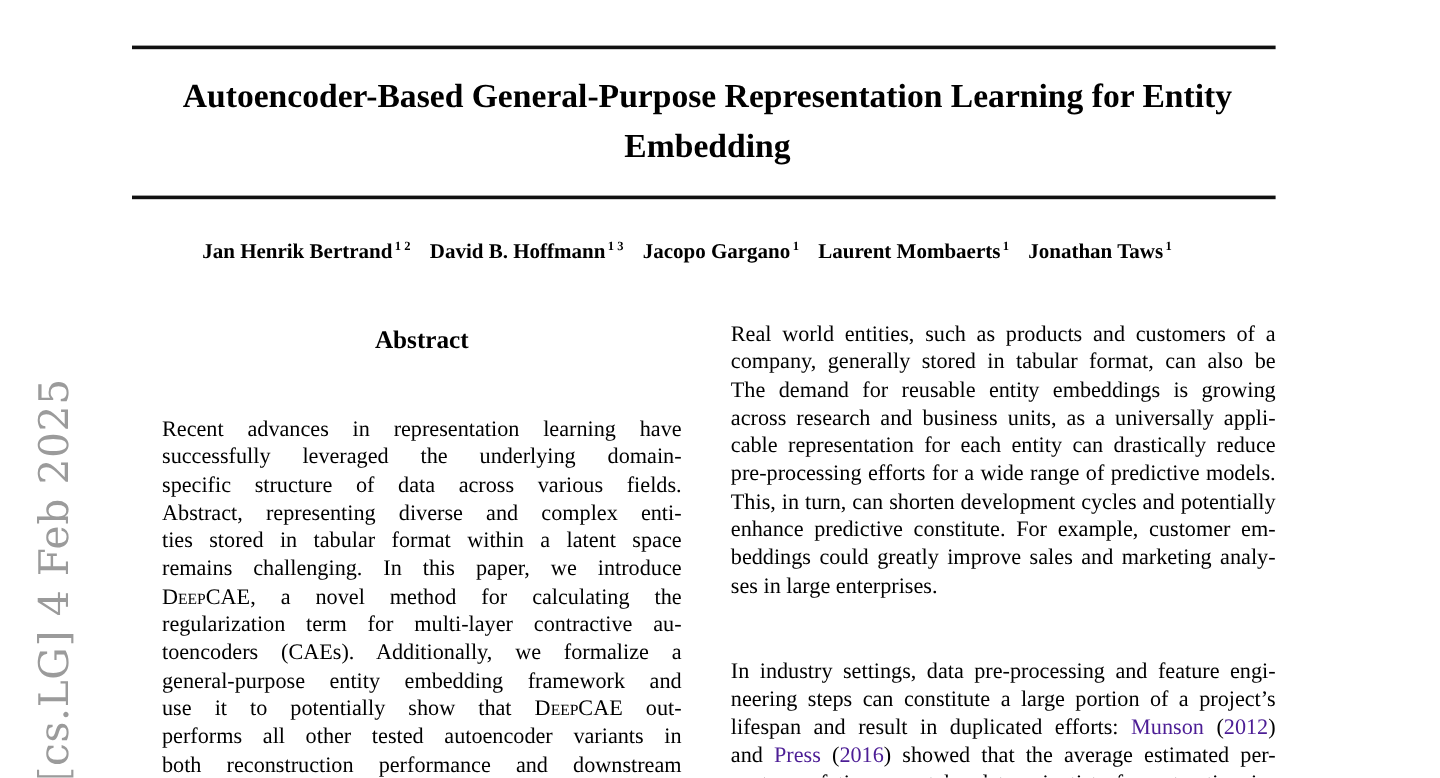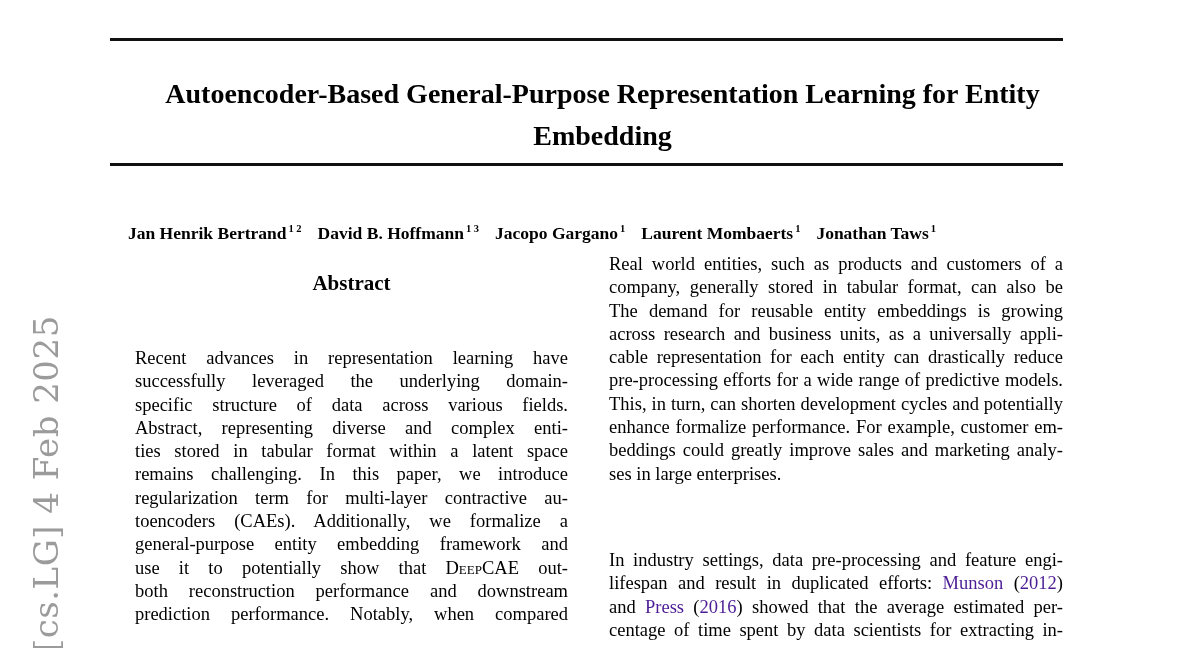--- a/index.html
+++ b/index.html
@@ -11,38 +11,38 @@
   .stamp{
     position:absolute;left:26px;top:652px;
     transform:rotate(-90deg);transform-origin:0 0;
     font-family:"DejaVu Serif", serif;
     font-size:34px;color:#9b9b9b;white-space:nowrap;letter-spacing:0.5px;
   }
   .rule{position:absolute;left:110px;width:953px;height:2.6px;background:#111111;}
   .rule-top{top:38px;}
   .rule-bottom{top:163px;}
   .title{
-    position:absolute;left:110px;top:57px;width:953px;margin:16px;
+    position:absolute;left:110px;top:57px;width:953px;margin:3px;
     text-align:center;font-size:28px;font-weight:bold;line-height:42px;
   }
   .title .tline{display:block;white-space:nowrap;}
   .authors{
-    position:absolute;left:120px;top:199px;width:953px;
-    text-align:left;font-size:17.5px;font-weight:bold;white-space:nowrap;margin-top:24px;
+    position:absolute;left:96px;top:199px;width:953px;
+    text-align:center;font-size:17.5px;font-weight:bold;white-space:nowrap;
   }
   .author{margin:0 8px;}
   .author sup{font-size:10.5px;font-weight:bold;margin-left:2px;}
   .abstract-head{
     position:absolute;left:135px;top:271px;width:433px;
     text-align:center;font-size:21px;font-weight:bold;
   }
   .col{position:absolute;font-size:18.5px;line-height:23.3px;}
   .col-left{left:135px;top:319px;width:433px;margin-top:28px;}
   .col-right{left:609px;width:454px;}
-  .p1{top:253px;}
+  .p1{top:268px;}
   .p2{top:549px;}
   .tline-row{text-align:justify;text-align-last:justify;}
   .tline-row.endline{text-align-last:left;}
   .it{font-style:italic;}
   .sc{font-variant:small-caps;}
   .lnk{color:#4c1d95;}
 </style>
 </head>
 <body>
 
@@ -61,39 +61,42 @@
 
 <div class="abstract-head">Abstract</div>
 
 <div class="col col-left">
     <div class="tline-row"><span>Recent advances in representation learning have</span></div>
     <div class="tline-row"><span>successfully leveraged the underlying domain-</span></div>
     <div class="tline-row"><span>specific structure of data across various fields.</span></div>
     <div class="tline-row"><span>Abstract, representing diverse and complex enti-</span></div>
     <div class="tline-row"><span>ties stored in tabular format within a latent space</span></div>
     <div class="tline-row"><span>remains challenging. In this paper, we introduce</span></div>
+    <div class="tline-row"><span class="sc">DeepCAE</span><span>, a novel method for calculating the</span></div>
     <div class="tline-row"><span>regularization term for multi-layer contractive au-</span></div>
     <div class="tline-row"><span>toencoders (CAEs). Additionally, we formalize a</span></div>
     <div class="tline-row"><span>general-purpose entity embedding framework and</span></div>
     <div class="tline-row"><span>use it to potentially show that </span><span class="sc">DeepCAE</span><span> out-</span></div>
+    <div class="tline-row"><span>performs all other tested autoencoder variants in</span></div>
     <div class="tline-row"><span>both reconstruction performance and downstream</span></div>
     <div class="tline-row"><span>prediction performance. Notably, when compared</span></div>
   </div>
 
 <div class="col col-right p1">
     <div class="tline-row"><span>Real world entities, such as products and customers of a</span></div>
     <div class="tline-row"><span>company, generally stored in tabular format, can also be</span></div>
     <div class="tline-row"><span>The demand for reusable entity embeddings is growing</span></div>
     <div class="tline-row"><span>across research and business units, as a universally appli-</span></div>
     <div class="tline-row"><span>cable representation for each entity can drastically reduce</span></div>
     <div class="tline-row"><span>pre-processing efforts for a wide range of predictive models.</span></div>
     <div class="tline-row"><span>This, in turn, can shorten development cycles and potentially</span></div>
-    <div class="tline-row"><span>enhance formalize performance. For example, customer em-</span></div>
+    <div class="tline-row"><span>enhance predictive constitute. For example, customer em-</span></div>
     <div class="tline-row"><span>beddings could greatly improve sales and marketing analy-</span></div>
     <div class="tline-row endline"><span>ses in large enterprises.</span></div>
   </div>
 
 <div class="col col-right p2">
     <div class="tline-row"><span>In industry settings, data pre-processing and feature engi-</span></div>
+    <div class="tline-row"><span>neering steps can constitute a large portion of a project’s</span></div>
     <div class="tline-row"><span>lifespan and result in duplicated efforts: </span><span class="lnk">Munson</span><span> (</span><span class="lnk">2012</span><span>)</span></div>
     <div class="tline-row"><span>and </span><span class="lnk">Press</span><span> (</span><span class="lnk">2016</span><span>) showed that the average estimated per-</span></div>
     <div class="tline-row"><span>centage of time spent by data scientists for extracting in-</span></div>
   </div>
 
 </body></html>

